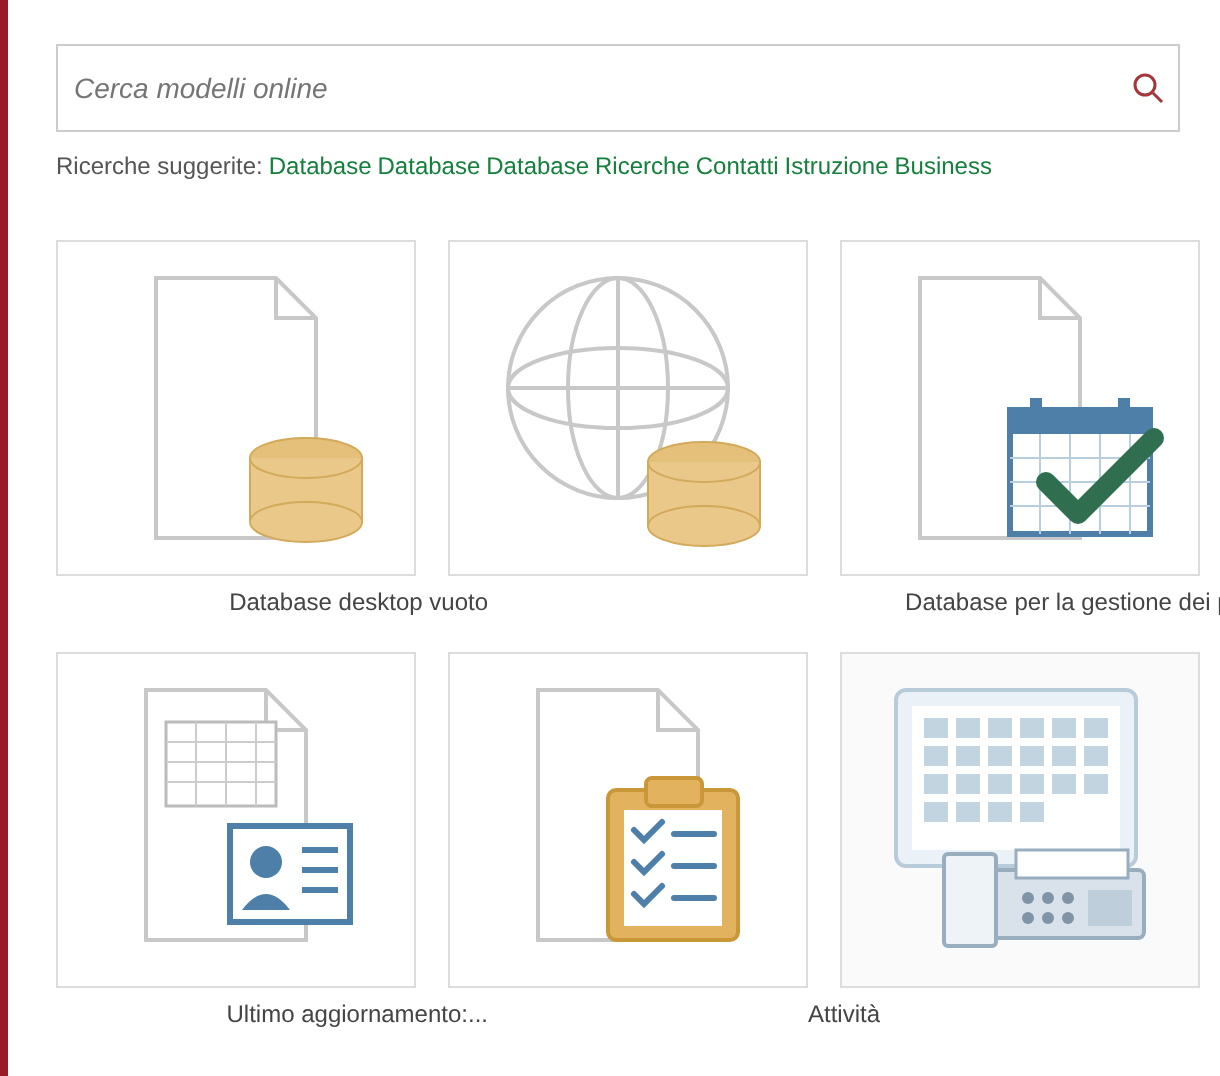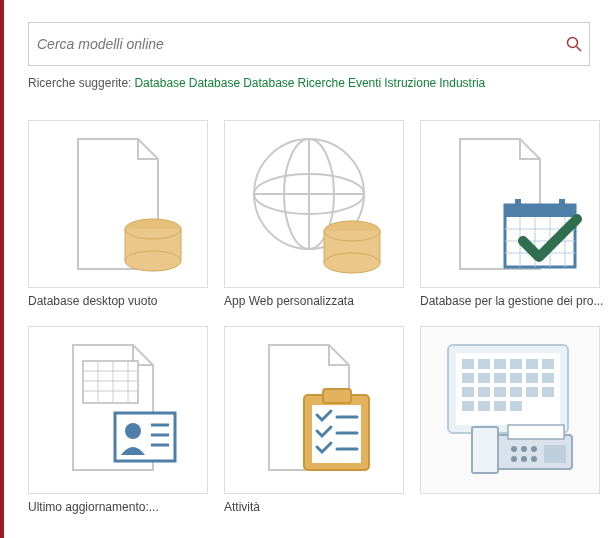--- a/index.html
+++ b/index.html
@@ -53,21 +53,21 @@
     gap: 3px;
   }
   .suggest-row .label { color: #555; }
   .suggest-row .link { color: #15803d; cursor: pointer; }
   .grid {
     margin-top: 30px;
     display: grid;
     grid-template-columns: repeat(3, 180px);
     gap: 18px 16px;
   }
-  .tile { width: 216px; }
+  .tile { width: 216px; text-align: right; }
   .thumb {
     width: 180px;
     height: 168px;
     border: 1px solid #ddd;
     background: #fff;
     display: flex;
     align-items: center;
     justify-content: center;
     cursor: pointer;
     position: relative;
@@ -99,23 +99,23 @@
       </svg>
     </span>
   </div>
 
   <div class="suggest-row">
     <span class="label">Ricerche suggerite:</span>
     <span class="link">Database</span>
     <span class="link">Database</span>
     <span class="link">Database</span>
     <span class="link">Ricerche</span>
-    <span class="link">Eventi</span>
+    <span class="link">Contatti</span>
     <span class="link">Istruzione</span>
-    <span class="link">Industria</span>
+    <span class="link">Business</span>
   </div>
 
   <div class="grid">
 
     <div class="tile">
       <div class="thumb">
         <svg width="150" height="150" viewBox="0 0 150 150">
           <path d="M35 10 H95 L115 30 V140 H35 Z" fill="#fff" stroke="#c8c8c8" stroke-width="2"></path>
           <path d="M95 10 V30 H115" fill="none" stroke="#c8c8c8" stroke-width="2"></path>
           <ellipse cx="110" cy="100" rx="28" ry="10" fill="#e4c07a"></ellipse>
@@ -138,21 +138,20 @@
           <line x1="15" y1="65" x2="125" y2="65" stroke="#c8c8c8" stroke-width="2"></line>
           <line x1="70" y1="10" x2="70" y2="120" stroke="#c8c8c8" stroke-width="2"></line>
           <ellipse cx="113" cy="102" rx="28" ry="10" fill="#e4c07a"></ellipse>
           <path d="M85 102 V134 A28 10 0 0 0 141 134 V102" fill="#e9c88a"></path>
           <ellipse cx="113" cy="102" rx="28" ry="10" fill="none" stroke="#d3a95a" stroke-width="1"></ellipse>
           <ellipse cx="113" cy="134" rx="28" ry="10" fill="#e9c88a" stroke="#d3a95a" stroke-width="1"></ellipse>
           <path d="M85 102 V134" stroke="#d3a95a" stroke-width="1"></path>
           <path d="M141 102 V134" stroke="#d3a95a" stroke-width="1"></path>
         </svg>
       </div>
-      <div class="caption">App Web personalizzata</div>
     </div>
 
     <div class="tile">
       <div class="thumb">
         <svg width="150" height="150" viewBox="0 0 150 150">
           <path d="M25 10 H85 L105 30 V140 H25 Z" fill="#fff" stroke="#c8c8c8" stroke-width="2"></path>
           <path d="M85 10 V30 H105" fill="none" stroke="#c8c8c8" stroke-width="2"></path>
           <rect x="70" y="76" width="70" height="62" fill="#fff" stroke="#4d7fa9" stroke-width="3"></rect>
           <rect x="70" y="76" width="70" height="12" fill="#4d7fa9"></rect>
           <rect x="80" y="70" width="6" height="10" fill="#4d7fa9"></rect>

